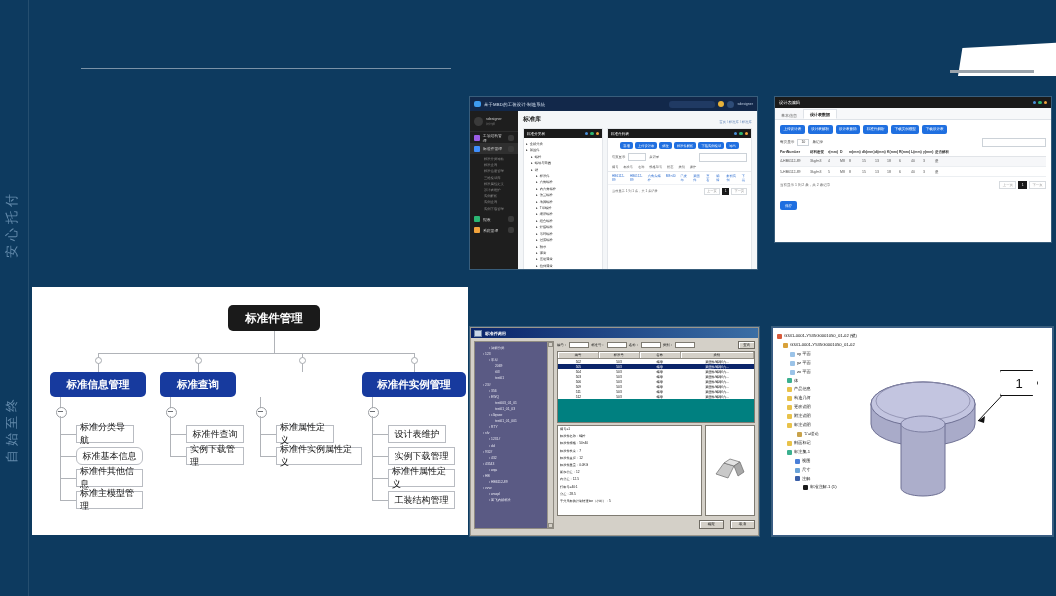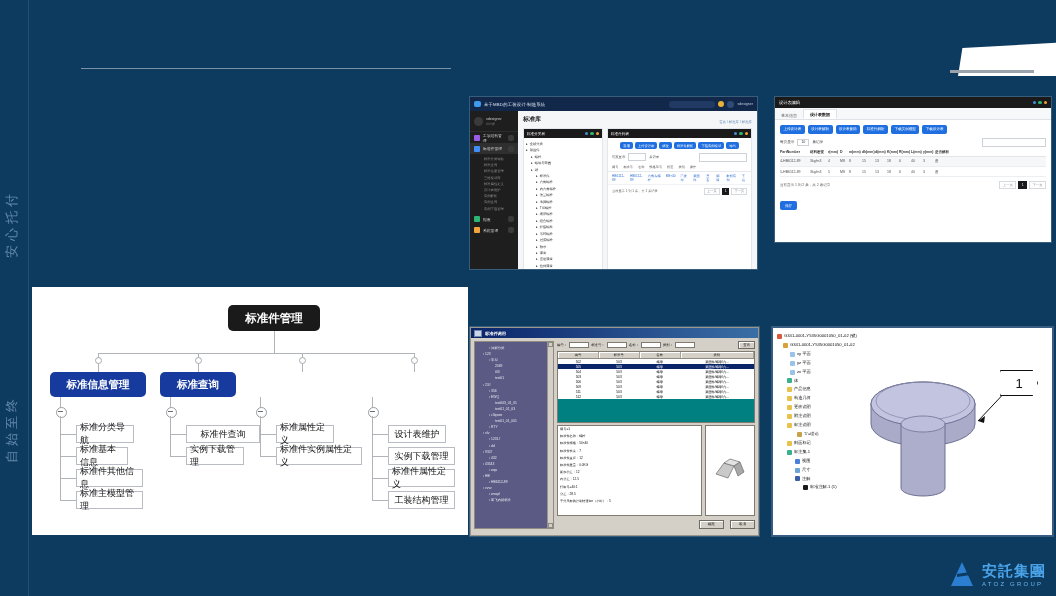--- a/index.html
+++ b/index.html
@@ -201,48 +201,49 @@
       <div class="root-node">标准件管理</div>
     <div class="ln vline" style="left: 242px; top: 44px; width: 1px; height: 22px;"></div>
         <div class="ln hline" style="left: 66px; top: 66px; width: 316px; height: 1px;"></div>
         <div class="ln vline" style="left: 66px; top: 66px; width: 1px; height: 19px;"></div>
         <div class="knob" style="left: 63px; top: 70px;"></div>
         <div class="lvl1" style="left: 18px; width: 96px;">标准信息管理</div>
         <div class="ln vline" style="left: 28px; top: 110px; width: 1px; height: 12px;"></div>
         <div class="minus" style="left: 23.5px; top: 120px;"></div>
         <div class="leaf" style="left: 44px; top: 138px; width: 58px;">标准分类导航</div>
         <div class="ln hline" style="left: 28px; top: 147px; width: 16px; height: 1px;"></div>
-        <div class="leaf" style="left: 44px; top: 160px; width: 52px;">标准基本信息</div>
+        <div class="leaf" style="left: 44px; top: 160px; width: 67px; border-radius: 6px;">标准基本信息</div>
         <div class="ln hline" style="left: 28px; top: 169px; width: 16px; height: 1px;"></div>
         <div class="leaf" style="left: 44px; top: 182px; width: 67.2px;">标准件其他信息</div>
         <div class="ln hline" style="left: 28px; top: 191px; width: 16px; height: 1px;"></div>
         <div class="leaf" style="left: 44px; top: 204px; width: 67.2px;">标准主模型管理</div>
         <div class="ln hline" style="left: 28px; top: 213px; width: 16px; height: 1px;"></div>
         <div class="ln vline" style="left: 28px; top: 129px; width: 1px; height: 84px;"></div>
         <div class="ln vline" style="left: 166px; top: 66px; width: 1px; height: 19px;"></div>
         <div class="knob" style="left: 163px; top: 70px;"></div>
         <div class="lvl1" style="left: 128px; width: 76px;">标准查询</div>
         <div class="ln vline" style="left: 138px; top: 110px; width: 1px; height: 12px;"></div>
         <div class="minus" style="left: 133.5px; top: 120px;"></div>
-        <div class="leaf" style="left: 154px; top: 138px; width: 74px; text-align: right;">标准件查询</div>
+        <div class="leaf" style="left: 154px; top: 138px; width: 58px; text-align: right;">标准件查询</div>
         <div class="ln hline" style="left: 138px; top: 147px; width: 16px; height: 1px;"></div>
         <div class="leaf" style="left: 154px; top: 160px; width: 58px;">实例下载管理</div>
         <div class="ln hline" style="left: 138px; top: 169px; width: 16px; height: 1px;"></div>
         <div class="ln vline" style="left: 138px; top: 129px; width: 1px; height: 40px;"></div>
         <div class="ln vline" style="left: 270px; top: 66px; width: 1px; height: 19px;"></div>
         <div class="knob" style="left: 267px; top: 70px;"></div>
         <div class="ln vline" style="left: 228px; top: 110px; width: 1px; height: 12px;"></div>
         <div class="minus" style="left: 223.5px; top: 120px;"></div>
         <div class="leaf" style="left: 244px; top: 138px; width: 58px;">标准属性定义</div>
         <div class="ln hline" style="left: 228px; top: 147px; width: 16px; height: 1px;"></div>
         <div class="leaf" style="left: 244px; top: 160px; width: 86.4px;">标准件实例属性定义</div>
         <div class="ln hline" style="left: 228px; top: 169px; width: 16px; height: 1px;"></div>
         <div class="ln vline" style="left: 228px; top: 129px; width: 1px; height: 40px;"></div>
         <div class="ln vline" style="left: 382px; top: 66px; width: 1px; height: 19px;"></div>
         <div class="knob" style="left: 379px; top: 70px;"></div>
+        <div class="lvl1" style="left: 330px; width: 104px;">标准件实例管理</div>
         <div class="ln vline" style="left: 340px; top: 110px; width: 1px; height: 12px;"></div>
         <div class="minus" style="left: 335.5px; top: 120px;"></div>
         <div class="leaf" style="left: 356px; top: 138px; width: 58px;">设计表维护</div>
         <div class="ln hline" style="left: 340px; top: 147px; width: 16px; height: 1px;"></div>
         <div class="leaf" style="left: 356px; top: 160px; width: 67.2px;">实例下载管理</div>
         <div class="ln hline" style="left: 340px; top: 169px; width: 16px; height: 1px;"></div>
         <div class="leaf" style="left: 356px; top: 182px; width: 67.2px;">标准件属性定义</div>
         <div class="ln hline" style="left: 340px; top: 191px; width: 16px; height: 1px;"></div>
         <div class="leaf" style="left: 356px; top: 204px; width: 67.2px;">工装结构管理</div>
         <div class="ln hline" style="left: 340px; top: 213px; width: 16px; height: 1px;"></div>
@@ -768,20 +769,13 @@
       <path d="M128,96 L128,160 A22,8 0 0,0 172,160 L172,96 Z" fill="#acaecb" stroke="#6f7194" stroke-width="1"></path>
       <ellipse cx="150" cy="96" rx="22" ry="8" fill="#bcbedb" stroke="#6f7194" stroke-width=".8"></ellipse>
       <line x1="205" y1="93" x2="236" y2="60" stroke="#111" stroke-width="1"></line>
       <polygon points="205,93 212,88 211,95" fill="#111"></polygon>
     </svg>
     <div class="d-callout">
       <div class="d-hex">1</div>
     </div>
   </div>
 
-  <div class="logo">
-    <div class="logo-mark"></div>
-    <div class="logo-txt">
-      <div class="logo-cn">安託集團</div>
-      <div class="logo-en">ATOZ GROUP</div>
-    </div>
-  </div>
 </div>
 
 </body></html>

